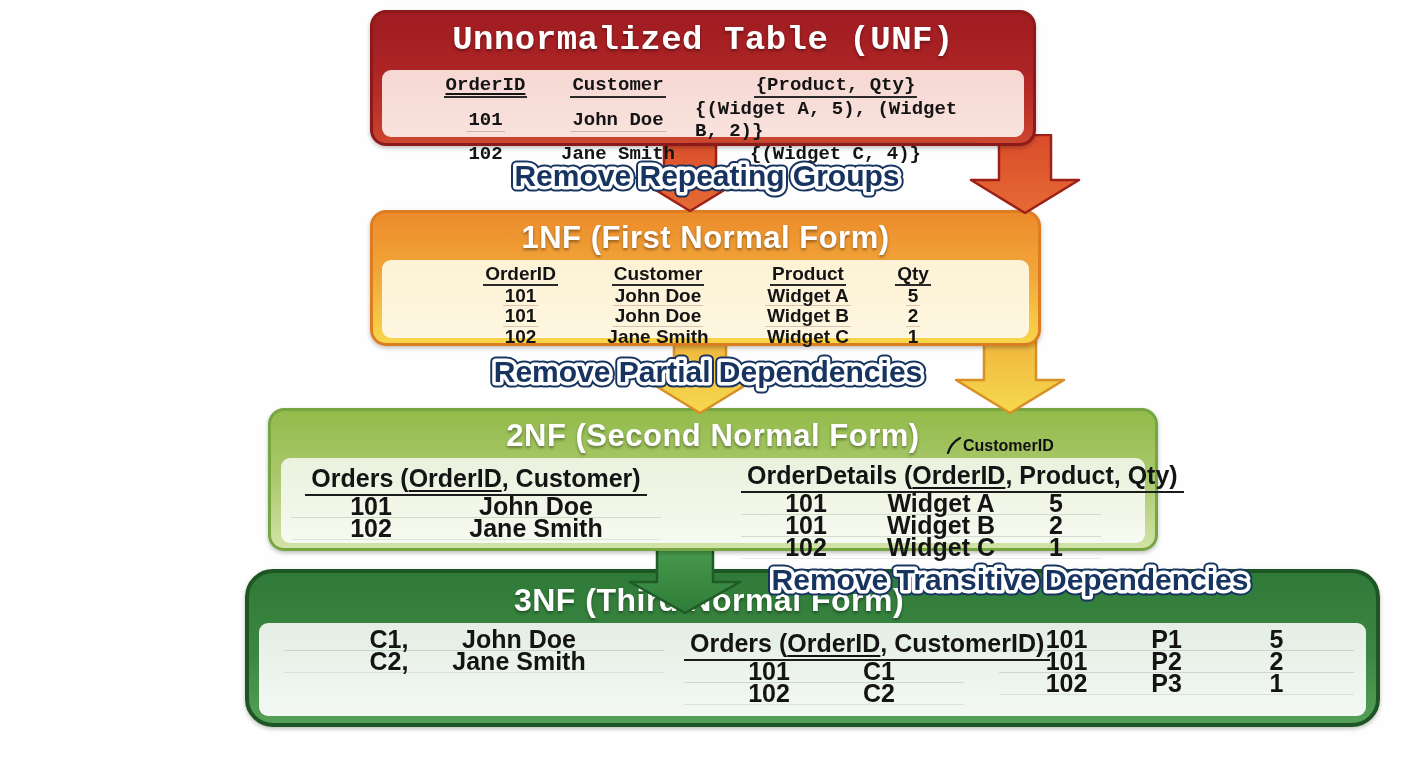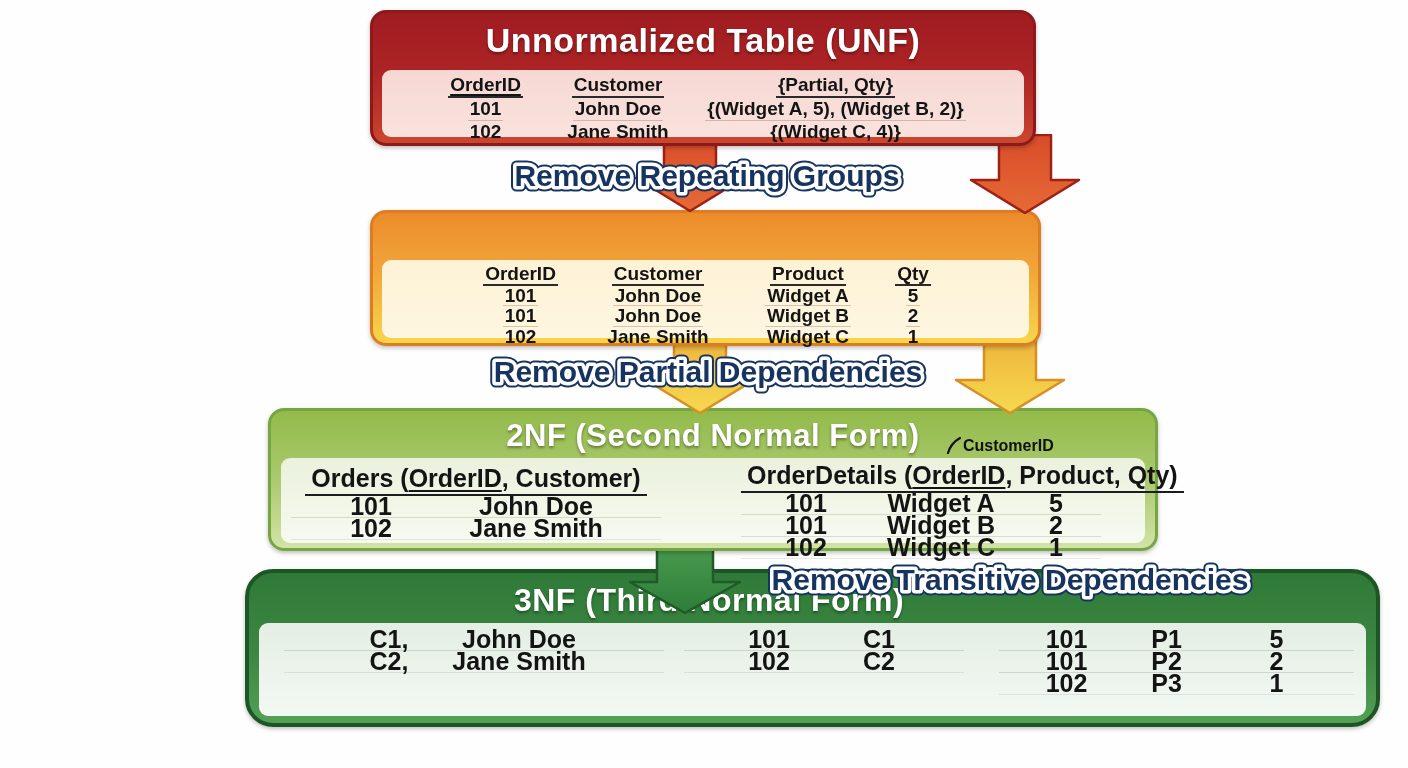--- a/index.html
+++ b/index.html
@@ -48,39 +48,39 @@
   .tblock .ttl{display:inline-block;border-bottom:2.5px solid #1c1c1c;padding:0 6px 1px;white-space:nowrap;}
   .frow{display:flex;justify-content:center;align-items:center;height:21px;
         border-bottom:1px solid rgba(60,90,60,.18);}
   .frow.last{border-bottom:1px solid rgba(60,90,60,.12);}
   .cell{flex:0 0 auto;text-align:center;}
   
   .step-label{position:absolute;z-index:90;}
   .step-label text{font-family:"Liberation Sans",sans-serif;font-weight:bold;font-size:30px;}
   
   .arrow{position:absolute;}
-  .z-unf{z-index:80;} .z-a1{z-index:70;} .z-nf1{z-index:60;} .z-a2{z-index:50;}
+  .z-unf{z-index:80;font-family:Liberation Mono, monospace;} .z-a1{z-index:70;} .z-nf1{z-index:60;} .z-a2{z-index:50;}
   .z-nf2{z-index:40;} .z-a3{z-index:30;} .z-nf3{z-index:20;}
   
   .annot{position:absolute;left:946px;top:437px;z-index:45;display:flex;align-items:flex-end;
          font-weight:bold;font-size:16px;color:#101010;}
   .annot svg{margin:0 2px 1px 0;}
 </style>
 </head>
 <body>
 
 <div class="canvas">
 
   <div class="box unf-box z-unf">
     <div class="box-title">Unnormalized Table (UNF)</div>
     <div class="panel unf-panel">
       <div class="grid unf-grid">
         <span class="thead-row pk">OrderID</span>
         <span class="thead-row">Customer</span>
-        <span class="thead-row">{Partial, Qty}</span>
+        <span class="thead-row">{Product, Qty}</span>
         <span class="sep">101</span>
         <span class="sep">John Doe</span>
         <span class="sep">{(Widget A, 5), (Widget B, 2)}</span>
         <span>102</span>
         <span>Jane Smith</span>
         <span>{(Widget C, 4)}</span>
       </div>
     </div>
   </div>
 
@@ -103,20 +103,21 @@
     <polygon points="34,1 86,1 86,46 114,46 60,79 6,46 34,46" fill="url(#gr2)" stroke="#9e2118" stroke-width="2.5" stroke-linejoin="round"></polygon>
   </svg>
 
   <svg class="step-label" style="left:447px;top:152px;" width="520" height="48" viewBox="0 0 520 48">
     <text x="260" y="34" text-anchor="middle" fill="#16345f" stroke="#16345f" stroke-width="11" stroke-linejoin="round">Remove Repeating Groups</text>
     <text x="260" y="34" text-anchor="middle" fill="#ffffff" stroke="#ffffff" stroke-width="7" stroke-linejoin="round">Remove Repeating Groups</text>
     <text x="260" y="34" text-anchor="middle" fill="#16345f">Remove Repeating Groups</text>
   </svg>
 
   <div class="box nf1-box z-nf1">
+    <div class="box-title">1NF (First Normal Form)</div>
     <div class="panel nf1-panel">
       <div class="grid nf1-grid" style="line-height:19.5px;">
         <span class="thead-row">OrderID</span>
         <span class="thead-row">Customer</span>
         <span class="thead-row">Product</span>
         <span class="thead-row">Qty</span>
         <span class="sep">101</span>
         <span class="sep">John Doe</span>
         <span class="sep">Widget A</span>
         <span class="sep">5</span>
@@ -230,20 +231,23 @@
           <span class="cell" style="width:90px;">C1,</span>
           <span class="cell" style="width:170px;">John Doe</span>
         </div>
         <div class="frow last">
           <span class="cell" style="width:90px;">C2,</span>
           <span class="cell" style="width:170px;">Jane Smith</span>
         </div>
       </div>
 
       <div class="tblock" style="left:425px;top:6px;width:280px;">
+        <div class="ttl">
+          <span>Orders (</span><span class="pk">OrderID</span><span>, CustomerID)</span>
+        </div>
         <div class="frow">
           <span class="cell" style="width:110px;">101</span>
           <span class="cell" style="width:110px;">C1</span>
         </div>
         <div class="frow last">
           <span class="cell" style="width:110px;">102</span>
           <span class="cell" style="width:110px;">C2</span>
         </div>
       </div>
 

